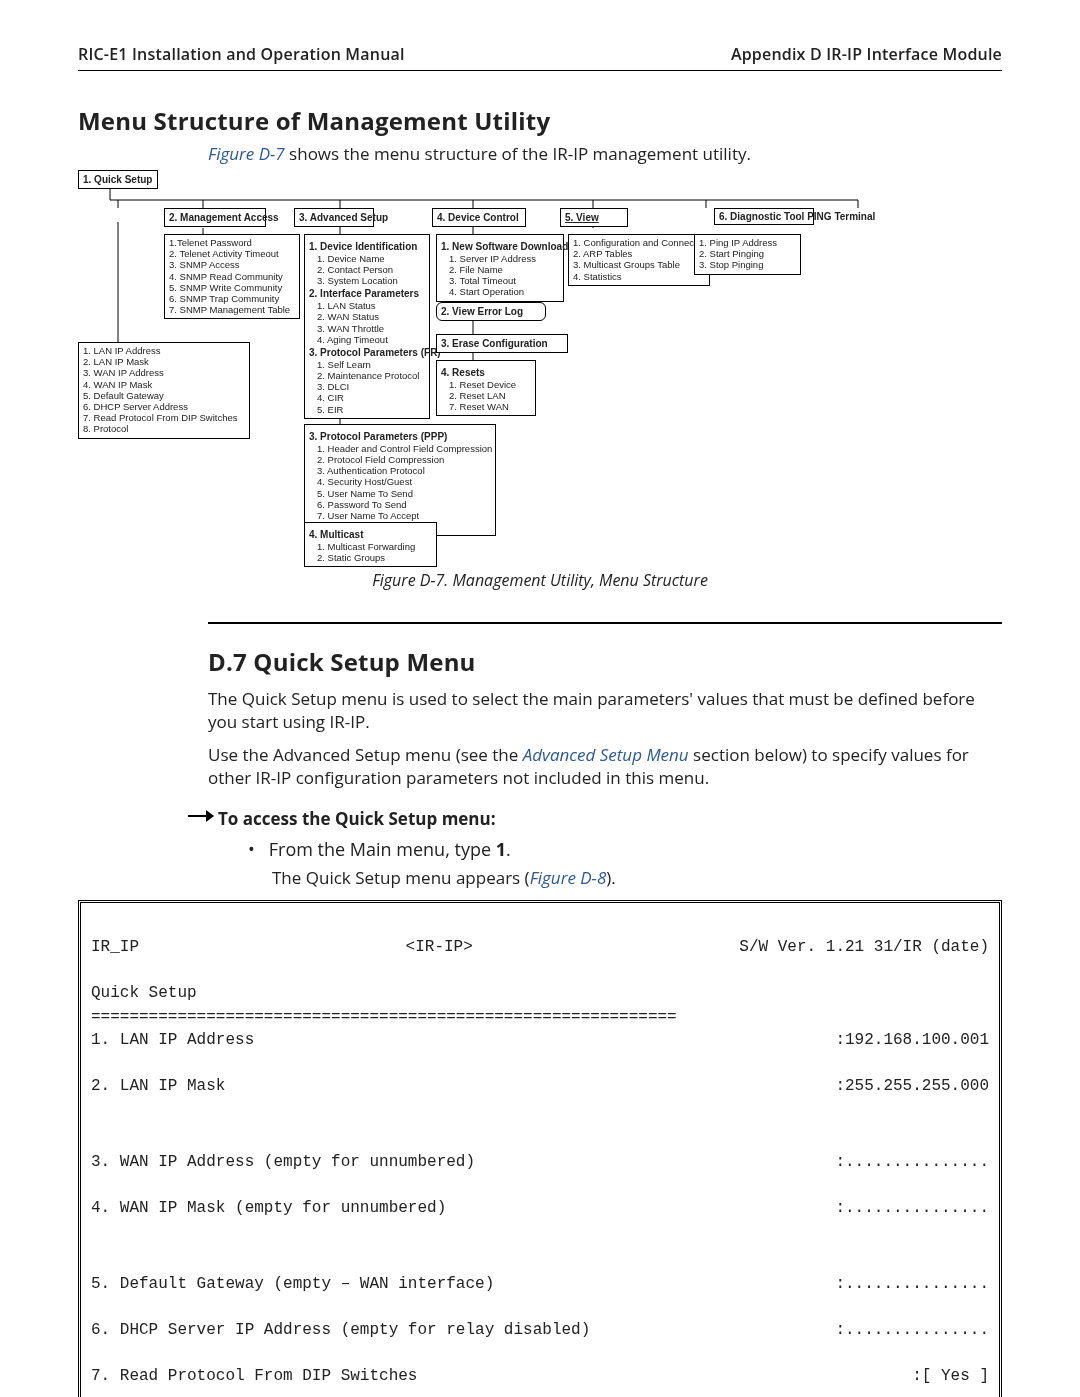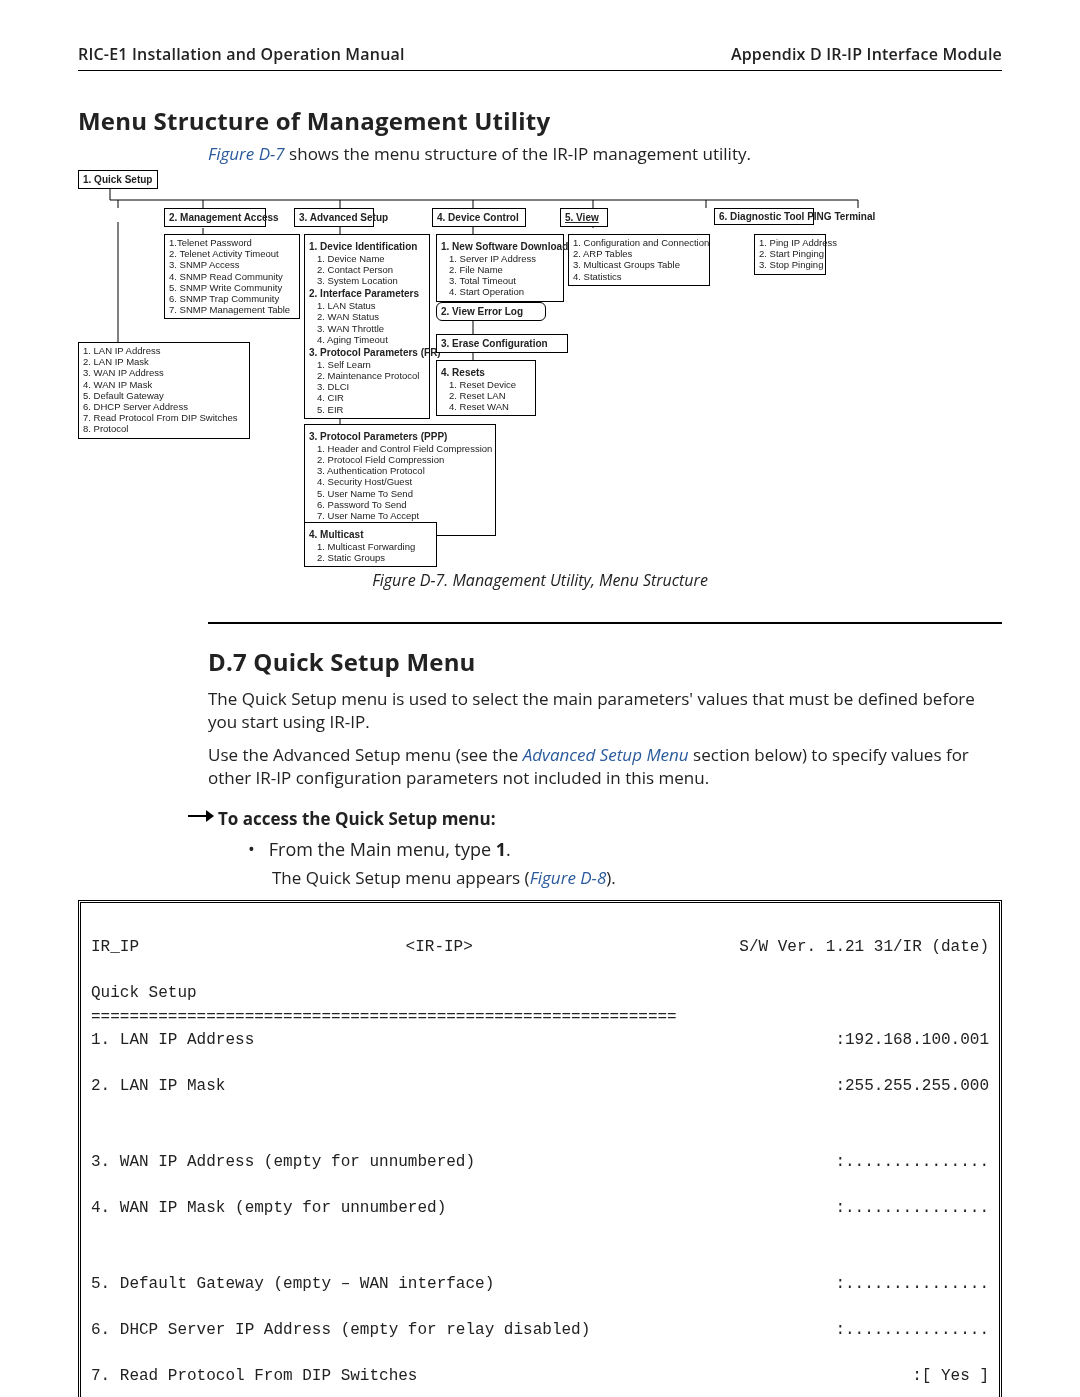--- a/index.html
+++ b/index.html
@@ -125,21 +125,21 @@
     </div>
     <div class="node" style="left:86px;top:38px;width:102px;">
       <div class="node-title center">2. Management Access</div>
     </div>
     <div class="node" style="left:216px;top:38px;width:80px;">
       <div class="node-title">3. Advanced Setup</div>
     </div>
     <div class="node" style="left:354px;top:38px;width:94px;">
       <div class="node-title">4. Device Control</div>
     </div>
-    <div class="node" style="left:482px;top:38px;width:48px;text-decoration:underline;">
+    <div class="node" style="left:482px;top:38px;width:68px;text-decoration:underline;">
       <div class="node-title">5. View</div>
     </div>
     <div class="node" style="left:636px;top:38px;width:100px;">
       <div class="node-title center" style="line-height:1.1">6. Diagnostic Tool PING Terminal</div>
     </div>
 
     <div class="node" style="left:86px;top:64px;width:136px;">
       <div class="node-body">
         <div>1.Telenet Password</div>
         <div>2. Telenet Activity Timeout</div>
@@ -219,34 +219,34 @@
       <div class="node-title">2. View Error Log</div>
     </div>
     <div class="node" style="left:358px;top:164px;width:132px;">
       <div class="node-title">3. Erase Configuration</div>
     </div>
     <div class="node" style="left:358px;top:190px;width:100px;">
       <div class="node-body">
         <div class="inner-title">4. Resets</div>
         <div style="padding-left:8px">1. Reset Device</div>
         <div style="padding-left:8px">2. Reset LAN</div>
-        <div style="padding-left:8px">4. Reset WAN</div>
+        <div style="padding-left:8px">7. Reset WAN</div>
       </div>
     </div>
 
     <div class="node" style="left:490px;top:64px;width:142px;">
       <div class="node-body">
         <div>1. Configuration and Connection</div>
         <div>2. ARP Tables</div>
         <div>3. Multicast Groups Table</div>
         <div>4. Statistics</div>
       </div>
     </div>
 
-    <div class="node" style="left:676px;top:64px;width:72px;">
+    <div class="node" style="left:616px;top:64px;width:107px;">
       <div class="node-body">
         <div>1. Ping IP Address</div>
         <div>2. Start Pinging</div>
         <div>3. Stop Pinging</div>
       </div>
     </div>
 
   </div>
 
   <div class="caption">Figure D-7.  Management Utility, Menu Structure</div>

